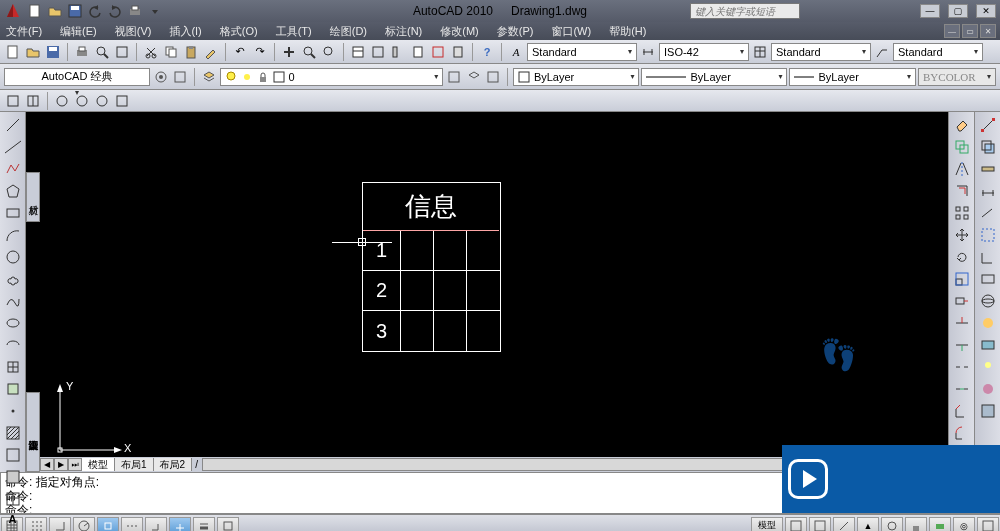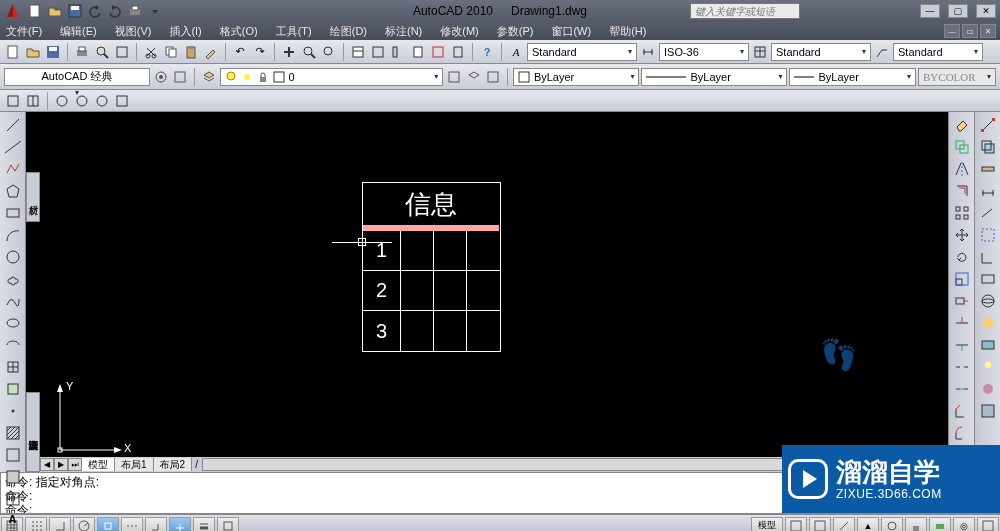--- a/index.html
+++ b/index.html
@@ -40,21 +40,21 @@
 .left-toolbar { width: 26px; background: linear-gradient(to right, #dcdee6, #c5c8d3); border-right: 1px solid #888; display: flex; flex-direction: column; align-items: center; padding-top: 4px; gap: 4px; }
 .left-toolbar .tb-btn { width: 20px; height: 20px; }
 .side-tab { position: absolute; left: 26px; top: 60px; width: 14px; height: 50px; background: #c9cdd8; border: 1px solid #888; writing-mode: vertical-lr; font-size: 10px; display: flex; align-items: center; justify-content: center; z-index: 5; }
 .side-tab2 { top: 280px; height: 80px; }
 
 .canvas { flex: 1; background: #000; position: relative; overflow: hidden; }
 .ucs { position: absolute; left: 30px; bottom: 18px; color: #fff; font-size: 11px; }
 
 
 .cad-table { position: absolute; left: 336px; top: 70px; border: 1px solid #fff; }
-.cad-table .header { height: 48px; border-bottom: 6px solid #fca5a5; display: flex; align-items: center; justify-content: center; color: #fff; font-size: 26px; width: 136px; }
+.cad-table .header { height: 48px; border-bottom: 1px solid #fca5a5; display: flex; align-items: center; justify-content: center; color: #fff; font-size: 26px; width: 136px; }
 .cad-table .row { display: flex; height: 40px; border-bottom: 1px solid #fff; }
 .cad-table .row:last-child { border-bottom: none; }
 .cad-table .cell { border-right: 1px solid #fff; display: flex; align-items: center; justify-content: center; color: #fff; font-size: 20px; }
 .cad-table .cell:last-child { border-right: none; }
 .cad-table .c1 { width: 38px; }
 .cad-table .c2 { width: 33px; }
 .cad-table .c3 { width: 33px; }
 .cad-table .c4 { width: 33px; }
 
 
@@ -299,21 +299,21 @@
       <span class="arrow">▾</span>
   </div>
   <span class="tb-btn">
       <svg width="14" height="14">
         <line x1="2" y1="7" x2="12" y2="7" stroke="#333"></line>
         <line x1="3" y1="4" x2="3" y2="10" stroke="#333"></line>
         <line x1="11" y1="4" x2="11" y2="10" stroke="#333"></line>
       </svg>
     </span>
   <div class="tb-dropdown" style="width:90px;justify-content:space-between;">
-    <span>ISO-36</span>
+    <span>ISO-42</span>
       <span class="arrow">▾</span>
   </div>
   <span class="tb-btn">
       <svg width="14" height="14">
         <rect x="2" y="2" width="10" height="10" fill="none" stroke="#333"></rect>
         <line x1="2" y1="6" x2="12" y2="6" stroke="#333"></line>
         <line x1="7" y1="2" x2="7" y2="12" stroke="#333"></line>
       </svg>
     </span>
   <div class="tb-dropdown" style="width:100px;justify-content:space-between;">
@@ -883,17 +883,13 @@
   <span class="stat-btn">◎</span>
   <span class="stat-btn">
       <svg width="12" height="12">
         <rect x="1" y="1" width="10" height="10" fill="none" stroke="#555"></rect>
       </svg>
     </span>
 </div>
 
 <div class="watermark2">
   <div class="play"></div>
-  <div class="wm-text">
-    <span class="line1">溜溜自学</span>
-    <span class="line2">ZIXUE.3D66.COM</span>
-  </div>
 </div>
 
 </body></html>

